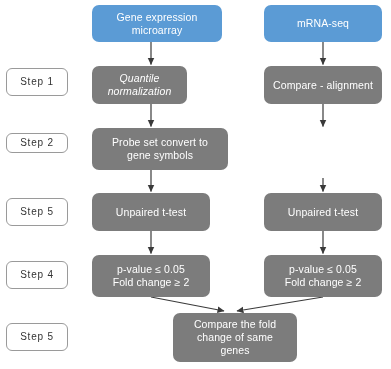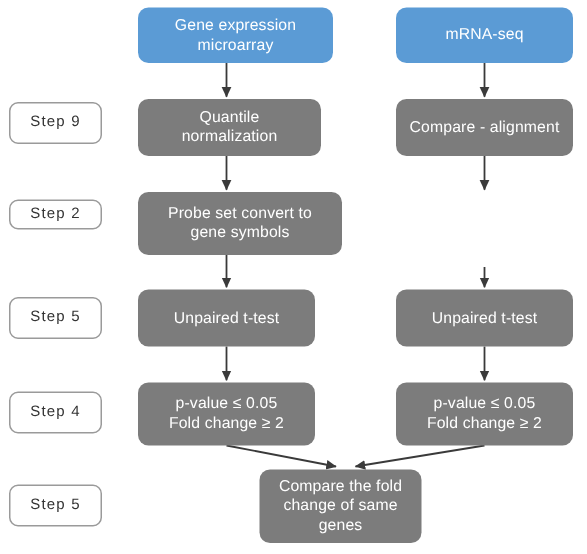--- a/index.html
+++ b/index.html
@@ -74,47 +74,47 @@
 
     <line x1="323" y1="42" x2="323" y2="64.5" stroke="#3A3A3A" stroke-width="1.2" marker-end="url(#arrowhead)"></line>
     <line x1="323" y1="104" x2="323" y2="126.5" stroke="#3A3A3A" stroke-width="1.2" marker-end="url(#arrowhead)"></line>
     <line x1="323" y1="178" x2="323" y2="191.5" stroke="#3A3A3A" stroke-width="1.2" marker-end="url(#arrowhead)"></line>
     <line x1="323" y1="231" x2="323" y2="253.5" stroke="#3A3A3A" stroke-width="1.2" marker-end="url(#arrowhead)"></line>
 
     <line x1="151" y1="297" x2="224" y2="311" stroke="#3A3A3A" stroke-width="1.2" marker-end="url(#arrowhead)"></line>
     <line x1="323" y1="297" x2="237" y2="311" stroke="#3A3A3A" stroke-width="1.2" marker-end="url(#arrowhead)"></line>
   </svg>
 
-  <div class="node step" style="left:6px; top:68px; width:62px; height:28px;">Step 9</div>
+  <div class="node step" style="left:6px; top:68px; width:62px; height:28px;">Step 1</div>
   <div class="node step" style="left:6px; top:133px; width:62px; height:20px;">Step 2</div>
   <div class="node step" style="left:6px; top:198px; width:62px; height:28px;">Step 5</div>
   <div class="node step" style="left:6px; top:261px; width:62px; height:28px;">Step 4</div>
   <div class="node step" style="left:6px; top:323px; width:62px; height:28px;text-align:right;">Step 5</div>
 
   <div class="node source" style="left:92px; top:5px; width:130px; height:37px;">Gene expression
 microarray</div>
 
-  <div class="node process" style="left:92px; top:66px; width:122px; height:38px;">Quantile
+  <div class="node process" style="left:92px; top:66px; width:95px; height:38px;font-style:italic;">Quantile
 normalization</div>
 
   <div class="node process" style="left:92px; top:128px; width:136px; height:42px;">Probe set convert to
 gene symbols</div>
 
   <div class="node process" style="left:92px; top:193px; width:118px; height:38px;">Unpaired t-test</div>
 
   <div class="node process" style="left:92px; top:255px; width:118px; height:42px;">p-value  ≤ 0.05
 Fold  change ≥ 2</div>
 
   <div class="node source" style="left:264px; top:5px; width:118px; height:37px;">mRNA-seq</div>
 
   <div class="node process" style="left:264px; top:66px; width:118px; height:38px;">Compare - alignment</div>
 
 
   <div class="node process" style="left:264px; top:193px; width:118px; height:38px;">Unpaired t-test</div>
 
   <div class="node process" style="left:264px; top:255px; width:118px; height:42px;">p-value  ≤ 0.05
 Fold  change ≥ 2</div>
 
-  <div class="node process" style="left:173px; top:313px; width:108px; height:49px;">Compare the fold
+  <div class="node process" style="left:173px; top:313px; width:124px; height:49px;">Compare the fold
 change of same
 genes</div>
 
 </div>
 
 </body></html>

